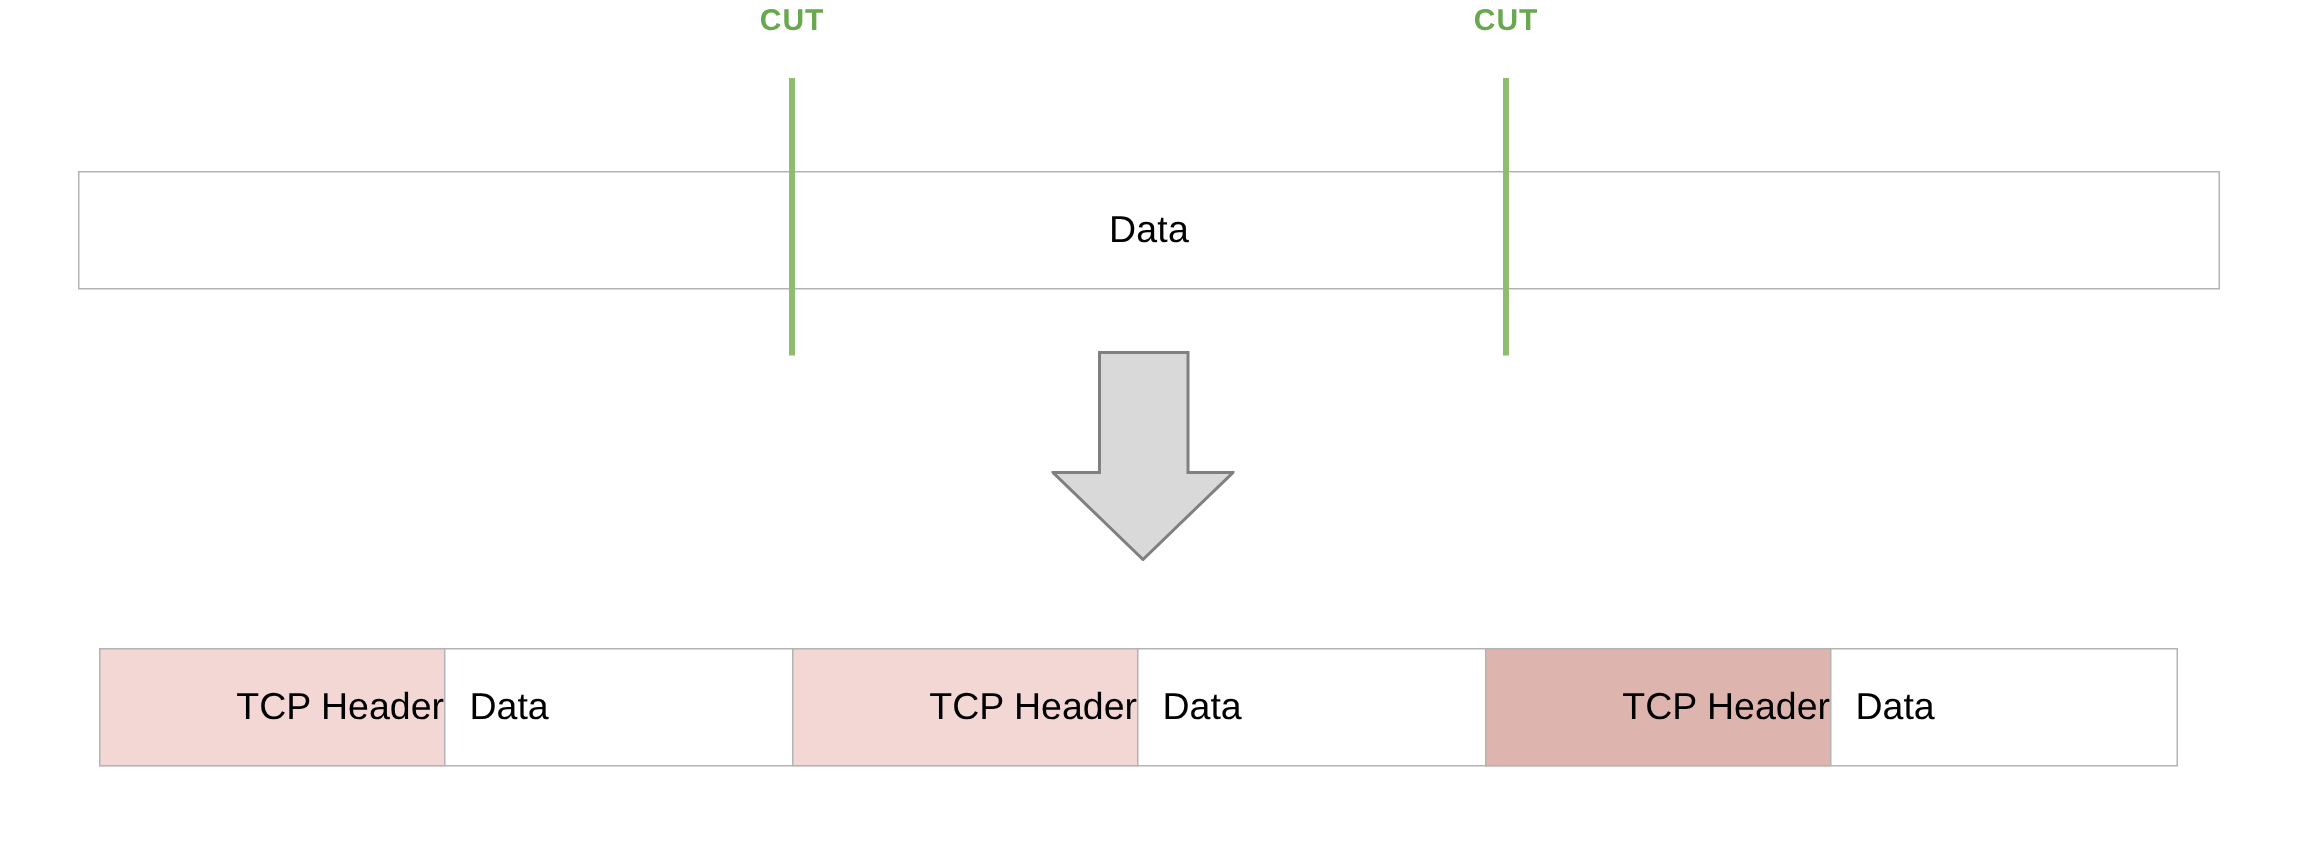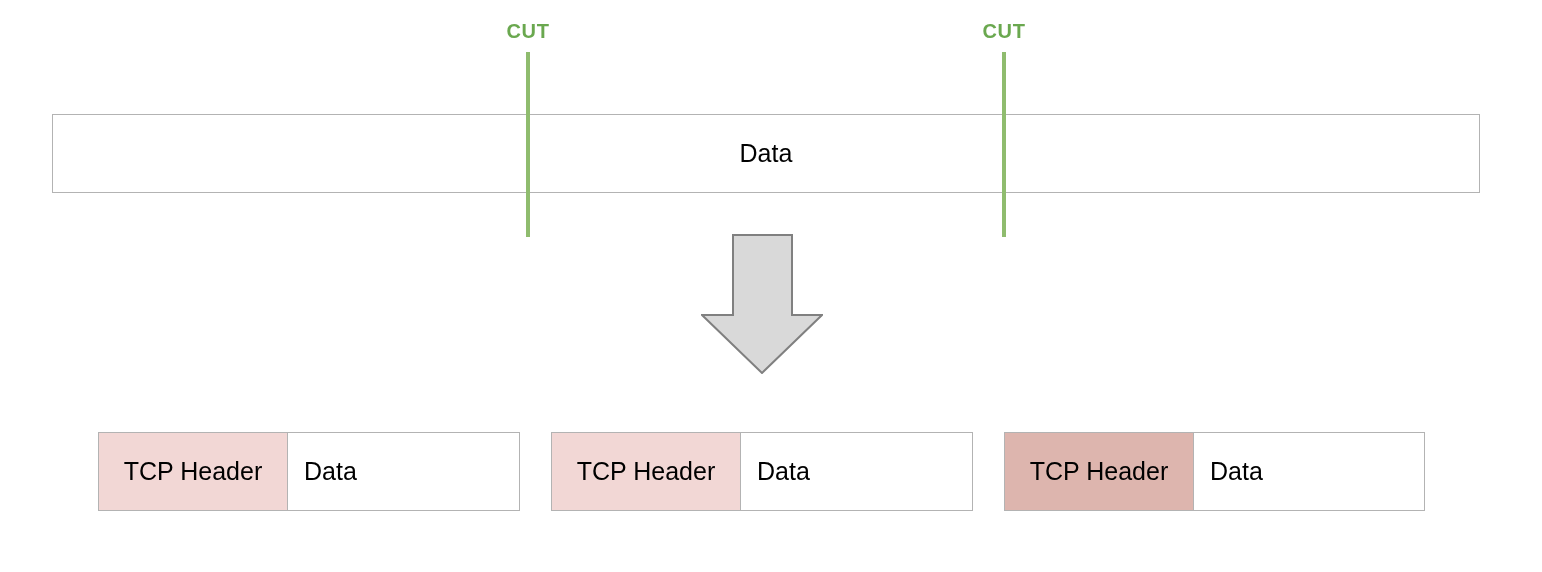--- a/index.html
+++ b/index.html
@@ -38,21 +38,21 @@
   .data-block-label {
     font-size: 25px;
     color: #000000;
     line-height: 1;
     letter-spacing: 0.1px;
   }
 
   
   .cut-marker {
     position: absolute;
-    top: 20px;
+    top: 3px;
     width: 120px;
     margin-left: -60px;
     z-index: 4;
     text-align: center;
     pointer-events: none;
   }
   .cut-label {
     font-size: 20px;
     font-weight: bold;
     color: #6aa84f;
@@ -112,23 +112,22 @@
     overflow: hidden;
     white-space: nowrap;
   }
   .cell + .cell {
     margin-left: -1px;
   }
   .segment + .segment {
     margin-left: -1px;
   }
   .cell-header {
-    justify-content: center;
-    width: 190px;
-    margin-left: 32px;
+    justify-content: flex-end;
+    width: 231px;
   }
   .cell-data {
     justify-content: flex-start;
     padding-left: 16px;
     width: 233px;
     background: #ffffff;
   }
   .seg-last .cell-data {
     width: 232px;
   }

